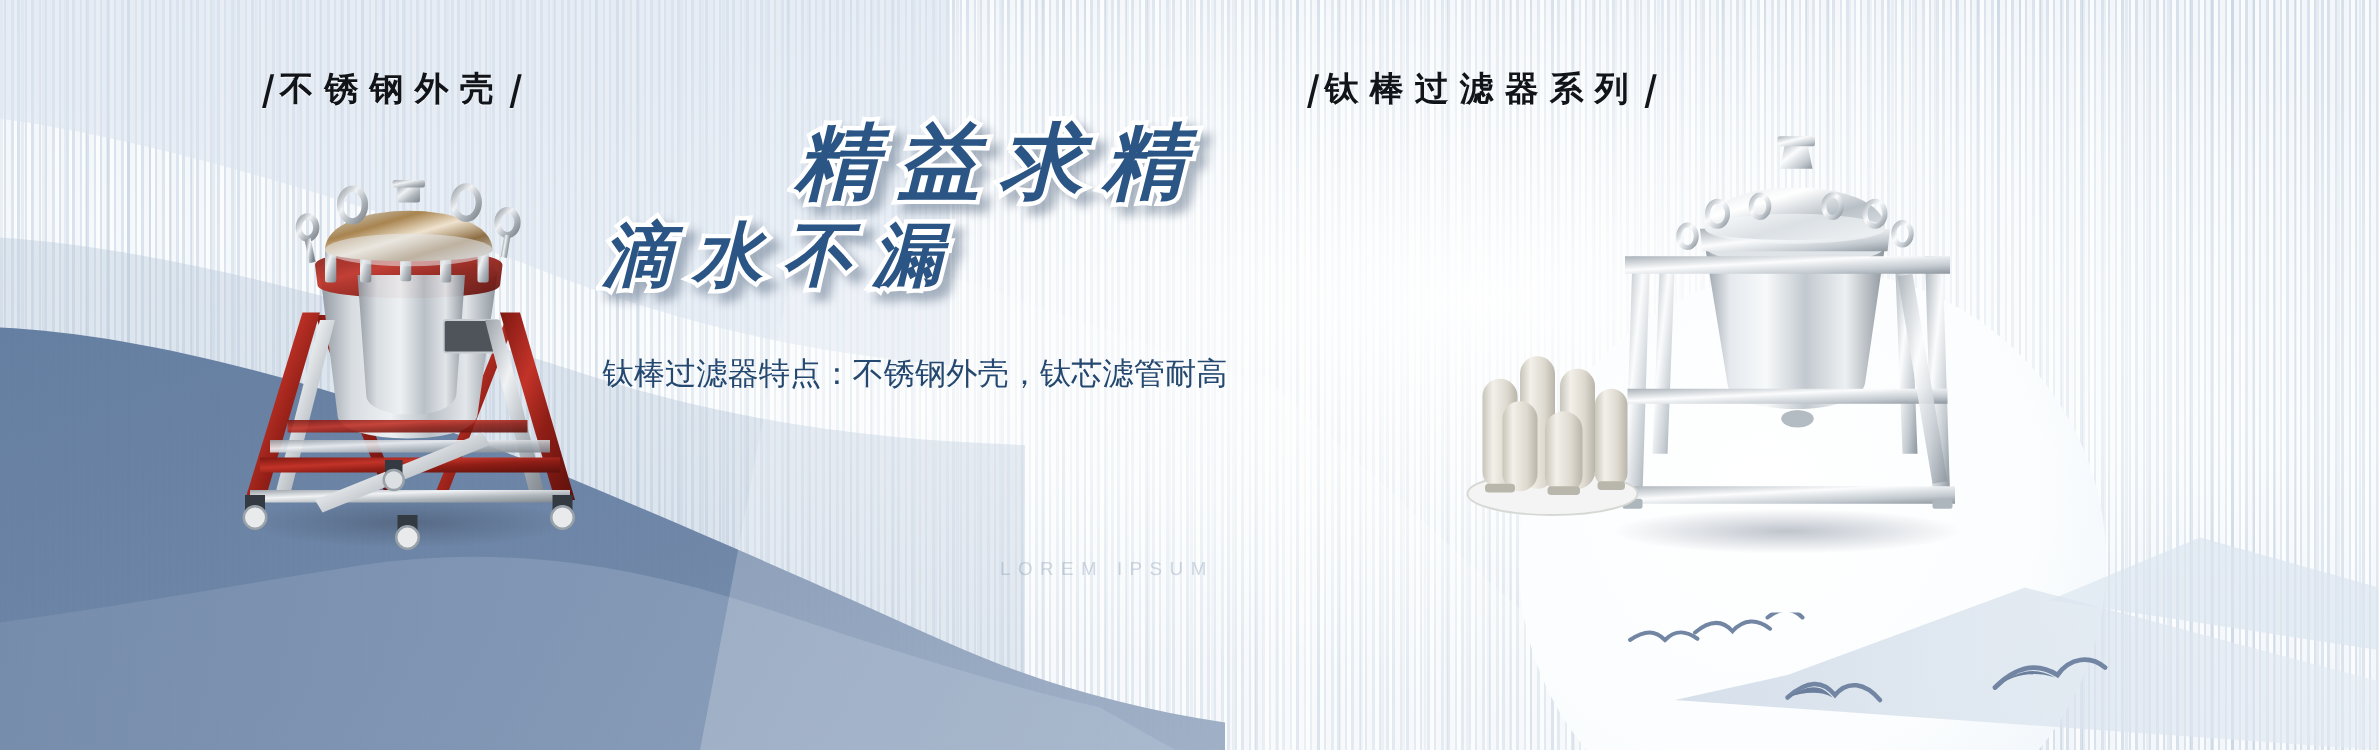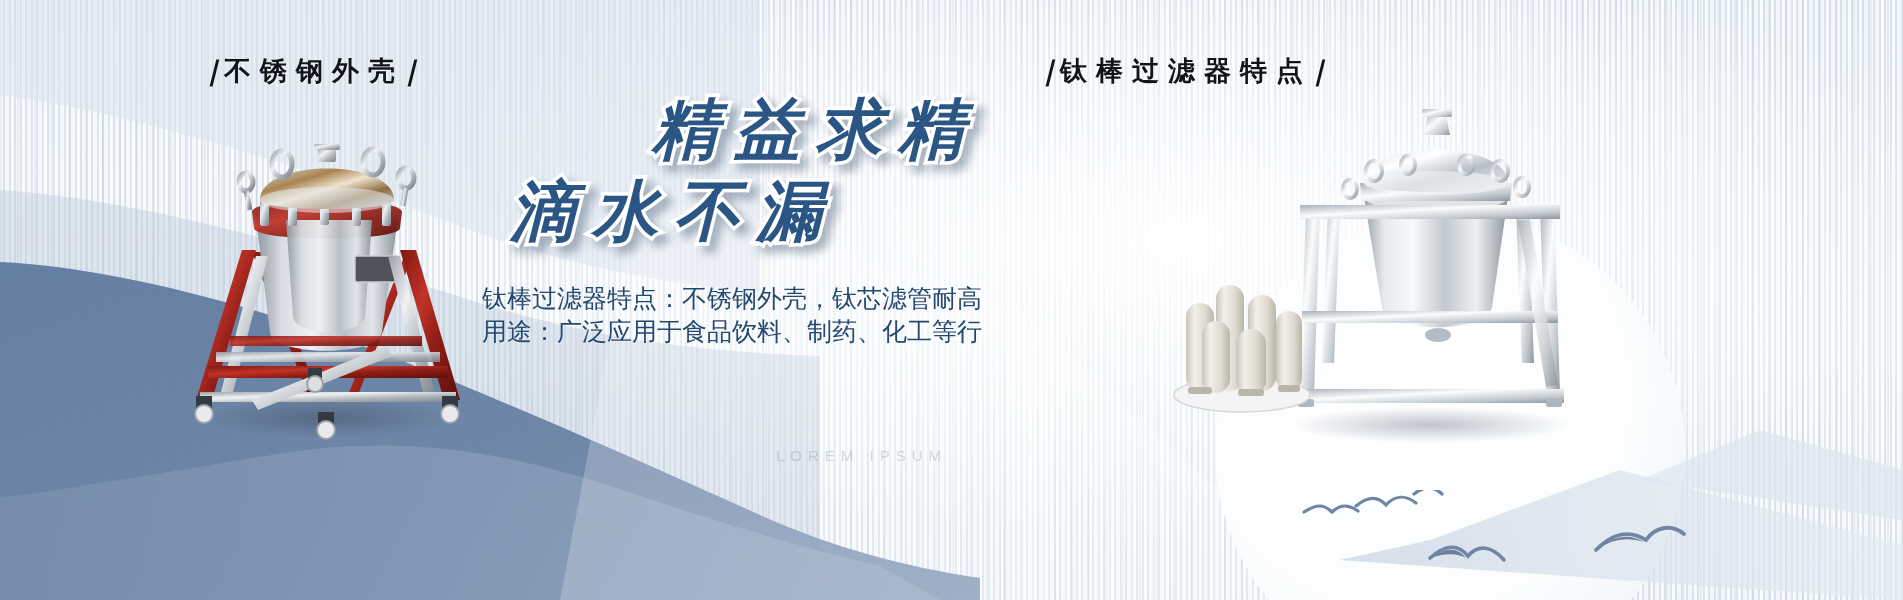--- a/index.html
+++ b/index.html
@@ -80,41 +80,41 @@
     position:absolute;
     font-family:"DejaVu Sans","Liberation Sans",sans-serif;
     font-weight:700;
     color:#2b5584;
     font-style:italic;
     white-space:nowrap;
     -webkit-text-stroke:7px #ffffff;
     paint-order:stroke fill;
     filter:drop-shadow(7px 7px 4px rgba(80,100,125,.45));
   }
-  .headline-1{left:652px;top:85px;font-size:66px;letter-spacing:16px;font-style:italic;}
-  .headline-2{left:510px;top:167px;font-size:66px;letter-spacing:16px;}
+  .headline-1{left:636px;top:85px;font-size:66px;letter-spacing:16px;font-style:italic;}
+  .headline-2{left:482px;top:167px;font-size:56px;letter-spacing:16px;}
 
   
   .body-copy{
     position:absolute;
     left:482px;top:282px;
     width:520px;
     color:#24486f;
     font-family:"DejaVu Serif","Liberation Serif",serif;
     font-size:25px;
     line-height:33px;
     font-weight:400;
     text-shadow:0 1px 1px rgba(255,255,255,.45);
   }
   .body-copy div{white-space:nowrap;}
 
   
   .watermark{
     position:absolute;
-    left:776px;top:447px;
+    left:800px;top:447px;
     font-size:15px;
     letter-spacing:6px;
     color:rgba(110,135,165,.30);
     font-family:"Liberation Sans","DejaVu Sans",sans-serif;
     white-space:nowrap;
   }
 
   
   .product{position:absolute;}
   .product svg{display:block;}
@@ -365,29 +365,28 @@
         <rect x="128" y="290" width="22" height="7" rx="3"></rect>
       </g>
     </svg>
   </div>
 
   <div class="kicker kicker-left">
     <span class="bar">|</span><span>不锈钢外壳</span><span class="bar">|</span>
   </div>
 
   <div class="kicker kicker-right">
-    <span class="bar">|</span><span>钛棒过滤器特点</span><span class="bar">|</span>
+    <span class="bar">|</span><span>钛棒过滤器系列</span><span class="bar">|</span>
   </div>
 
   <div class="headline headline-1">精益求精</div>
   <div class="headline headline-2">滴水不漏</div>
 
   <div class="body-copy">
     <div>钛棒过滤器特点：不锈钢外壳，钛芯滤管耐高</div>
-    <div>用途：广泛应用于食品饮料、制药、化工等行</div>
   </div>
 
   <div class="watermark">LOREM IPSUM</div>
 
   <div class="birds">
     <svg viewBox="0 0 440 110">
       <g fill="none" stroke="#7286a4" stroke-width="3.2" stroke-linecap="round">
         <path d="M4,22 C16,14 24,14 32,22 C40,14 48,14 58,21"></path>
         <path d="M56,16 C68,6 78,6 86,15 C95,5 106,5 116,13"></path>
         <path d="M114,4 C124,-4 134,-4 142,4"></path>

